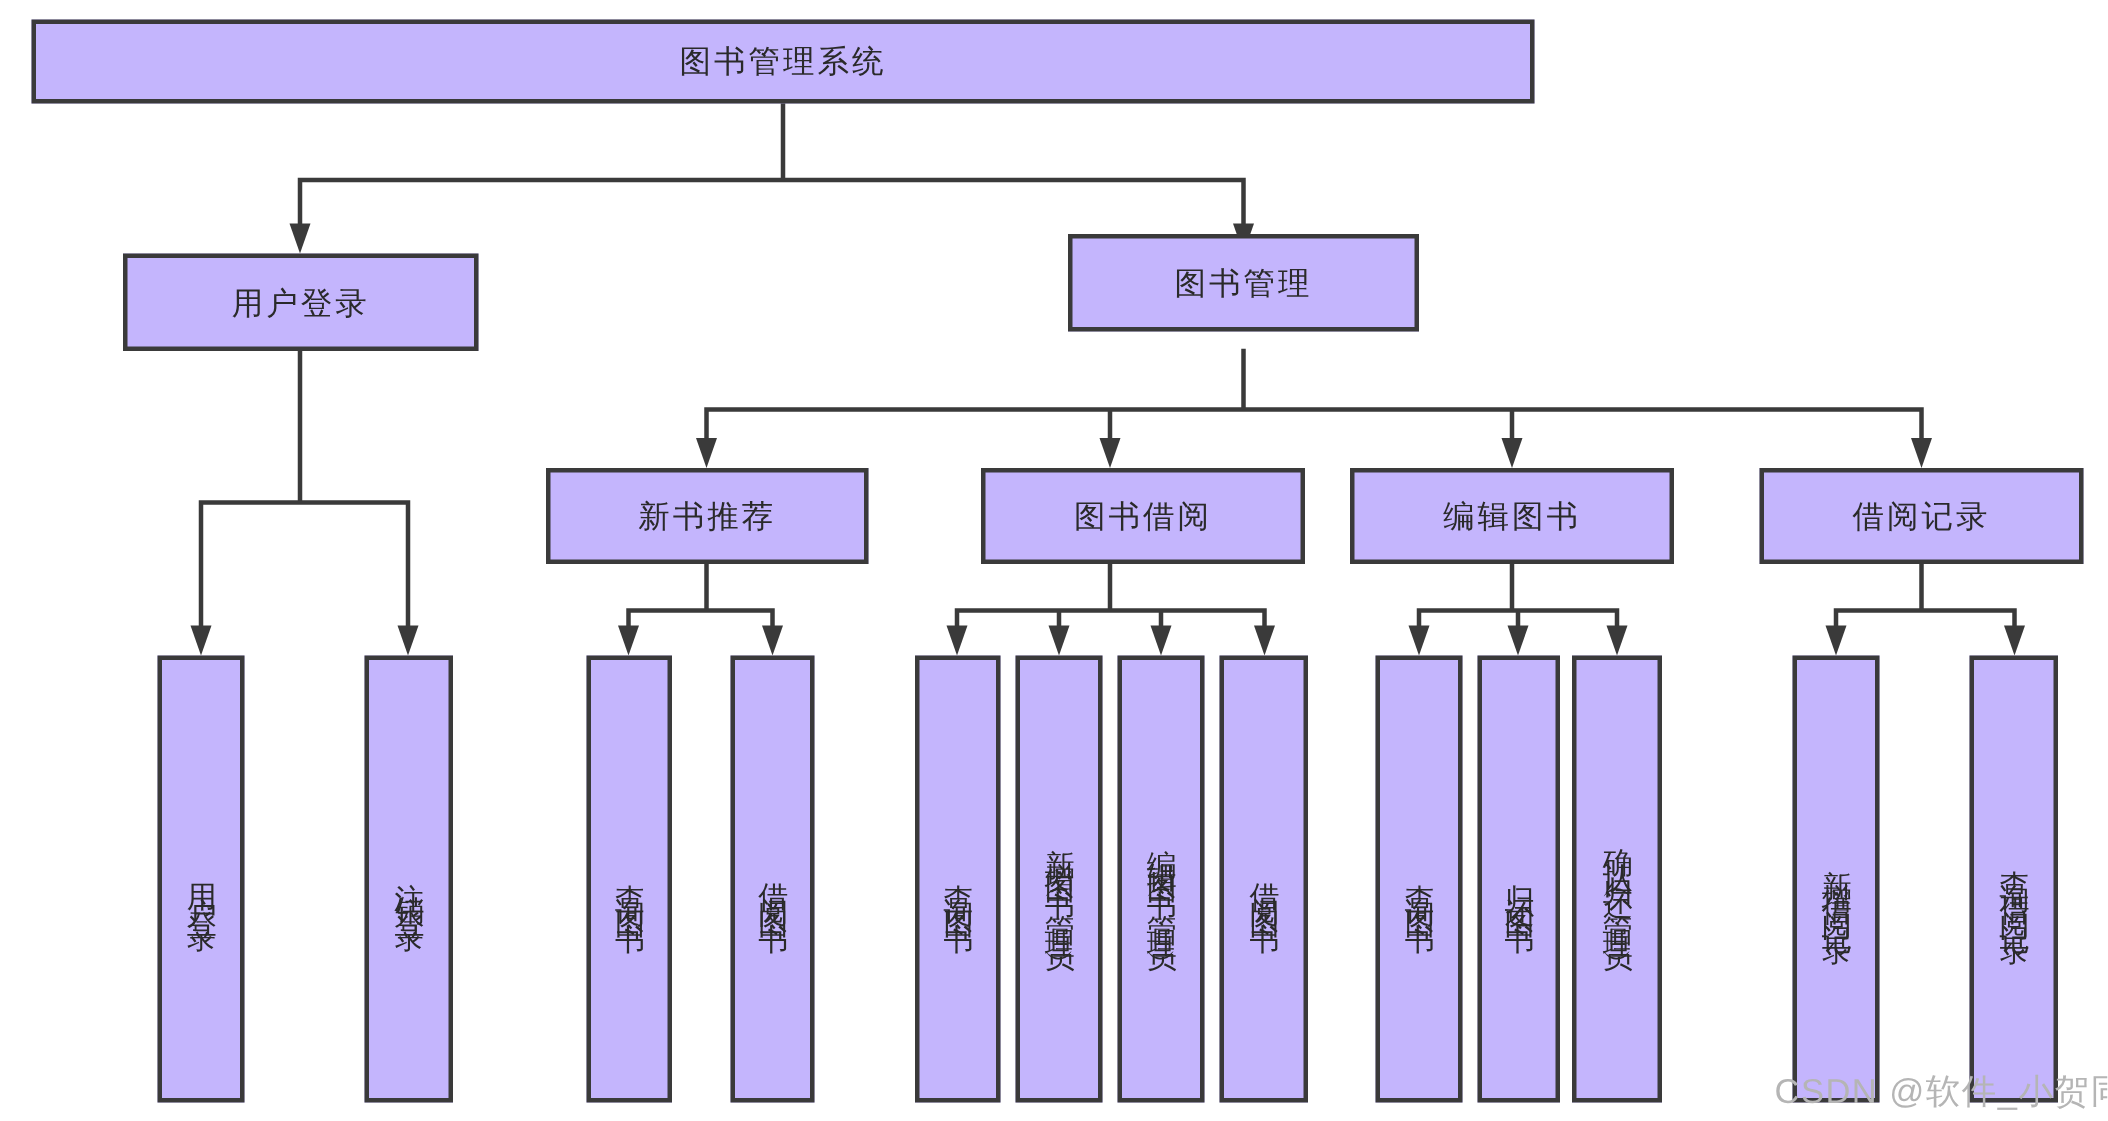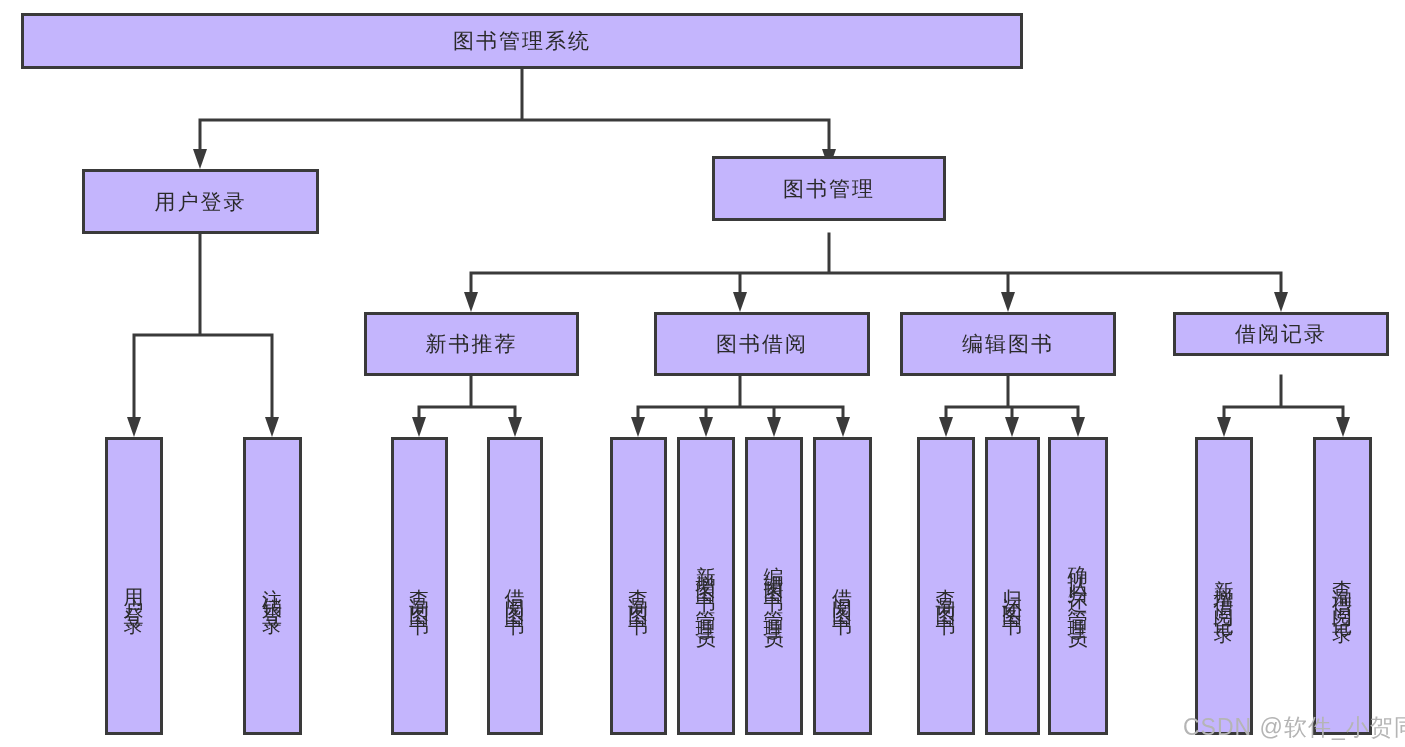--- a/index.html
+++ b/index.html
@@ -19,21 +19,21 @@
     font-size:20px;letter-spacing:9px;line-height:1.1;margin-bottom:-9px;
     white-space:nowrap;
   }
   
   .n-root{left:21px;top:13px;width:1002px;height:56px;}
   .n-l2a{left:82px;top:169px;width:237px;height:65px;}
   .n-l2b{left:712px;top:156px;width:234px;height:65px;}
   .n-l3a{left:364px;top:312px;width:215px;height:64px;}
   .n-l3b{left:632px;top:312px;width:216px;height:64px;margin-left:22px;}
   .n-l3c{left:900px;top:312px;width:216px;height:64px;}
-  .n-l3d{left:1173px;top:312px;width:216px;height:44px;}
+  .n-l3d{left:1173px;top:312px;width:216px;height:64px;}
   .leaf{top:437px;height:298px;}
   .n-ua{left:105px;width:58px;}
   .n-ub{left:243px;width:59px;}
   .n-na{left:391px;width:57px;}
   .n-nb{left:487px;width:56px;}
   .n-ba{left:610px;width:57px;}
   .n-bb{left:677px;width:58px;}
   .n-bc{left:745px;width:58px;}
   .n-bd{left:813px;width:59px;}
   .n-ca{left:917px;width:58px;}

